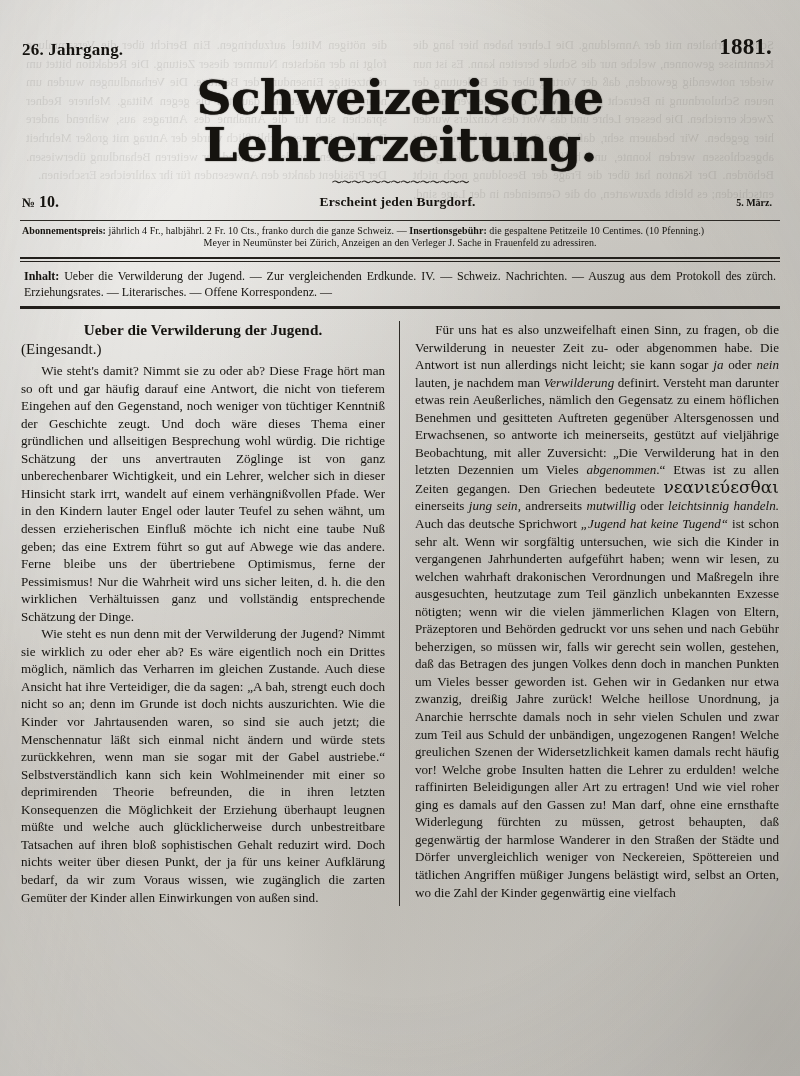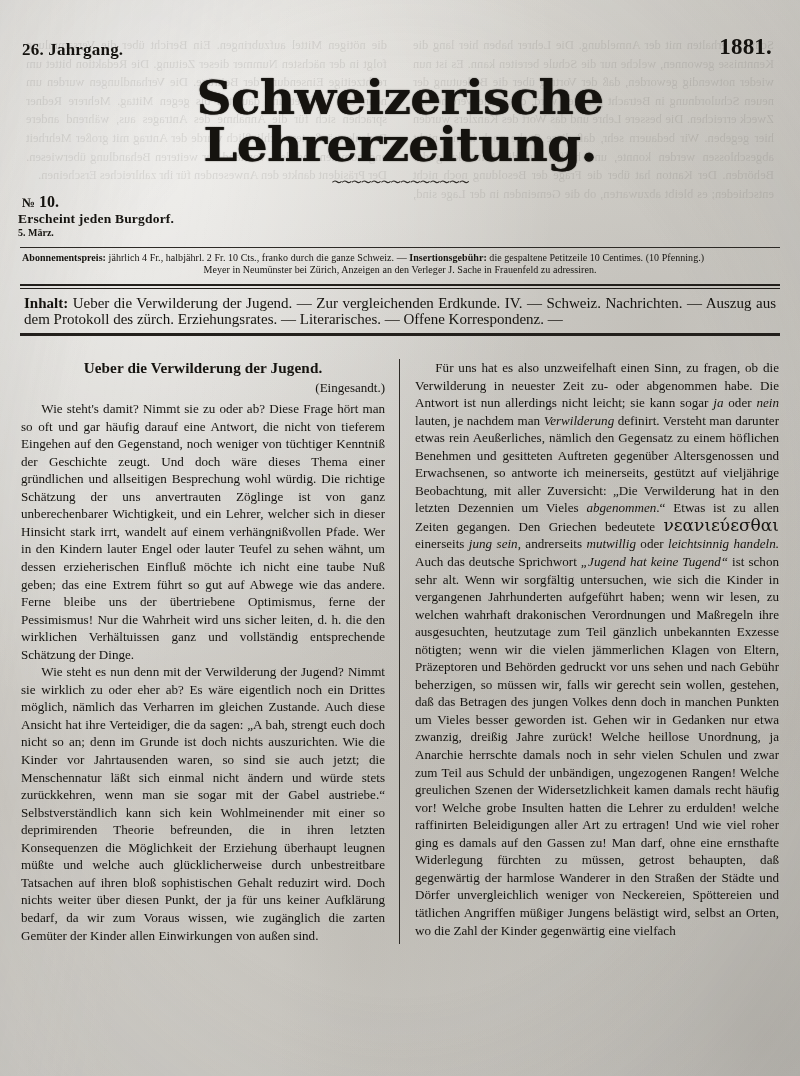--- a/index.html
+++ b/index.html
@@ -98,25 +98,24 @@
     height: 12px;
     color: #2b2824;
     font-size: 11px;
     letter-spacing: -1.2px;
     overflow: hidden;
     white-space: nowrap;
   }
 
   .issueline {
     display: flex;
-    align-items: flex-start;
+    align-items: center;
     justify-content: space-between;
     margin-top: 6px;
     font-size: 15px;
-    flex-direction: column;
   }
   .issueline .num { font-weight: bold; font-size: 16px; padding-left: 4px; }
   .issueline .num .no { font-size: 13px; font-weight: bold; }
   .issueline .freq { font-weight: bold; font-size: 13.5px; letter-spacing: .2px; }
   .issueline .date { font-weight: bold; font-size: 10px; padding-right: 10px; }
 
   .rule-thin {
     border: 0;
     border-top: 1.3px solid #2d2a26;
     margin: 9px 2px 0 2px;
@@ -139,31 +138,31 @@
     line-height: 12.4px;
     text-align: justify;
     margin: 4px 4px 0 4px;
     letter-spacing: .05px;
   }
   .fineprint .l3 { text-align: center; }
   .fineprint b { font-weight: bold; }
 
   
   .inhalt {
-    font-size: 15px;
+    font-size: 12px;
     line-height: 15.5px;
     margin: 7px 6px 0 6px;
     text-align: justify;
   }
   .inhalt .lead { font-weight: bold; }
 
   
   .columns {
     display: flex;
-    margin-top: 23px;
+    margin-top: 12px;
     padding: 0 3px;
   }
   .col {
     width: 50%;
     box-sizing: border-box;
     font-size: 13.1px;
     line-height: 17.55px;
     text-align: justify;
     text-justify: inter-word;
     hyphens: manual;
@@ -172,22 +171,22 @@
   .col.right { padding-left: 15px; }
 
   .art-title {
     text-align: center;
     font-weight: bold;
     font-size: 15.2px;
     letter-spacing: .1px;
     margin-bottom: 2px;
   }
   .art-sub {
-    text-align: right;
-    font-size: 13px;
+    text-align: left;
+    font-size: 15px;
     margin-bottom: 4px;
   }
   .col p {
     margin: 0;
     text-indent: 1.55em;
   }
   i { }
   .greek { font-family: "DejaVu Serif", "Liberation Serif", serif; font-size: 17px; }
 
   

